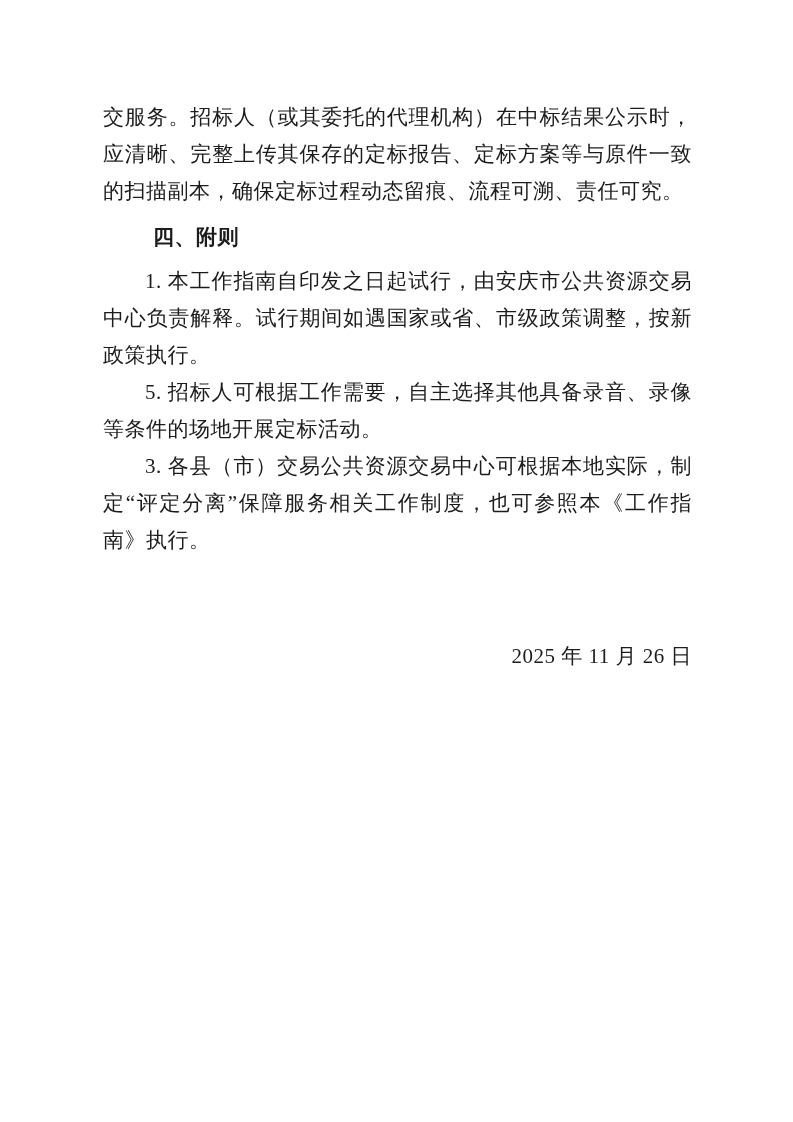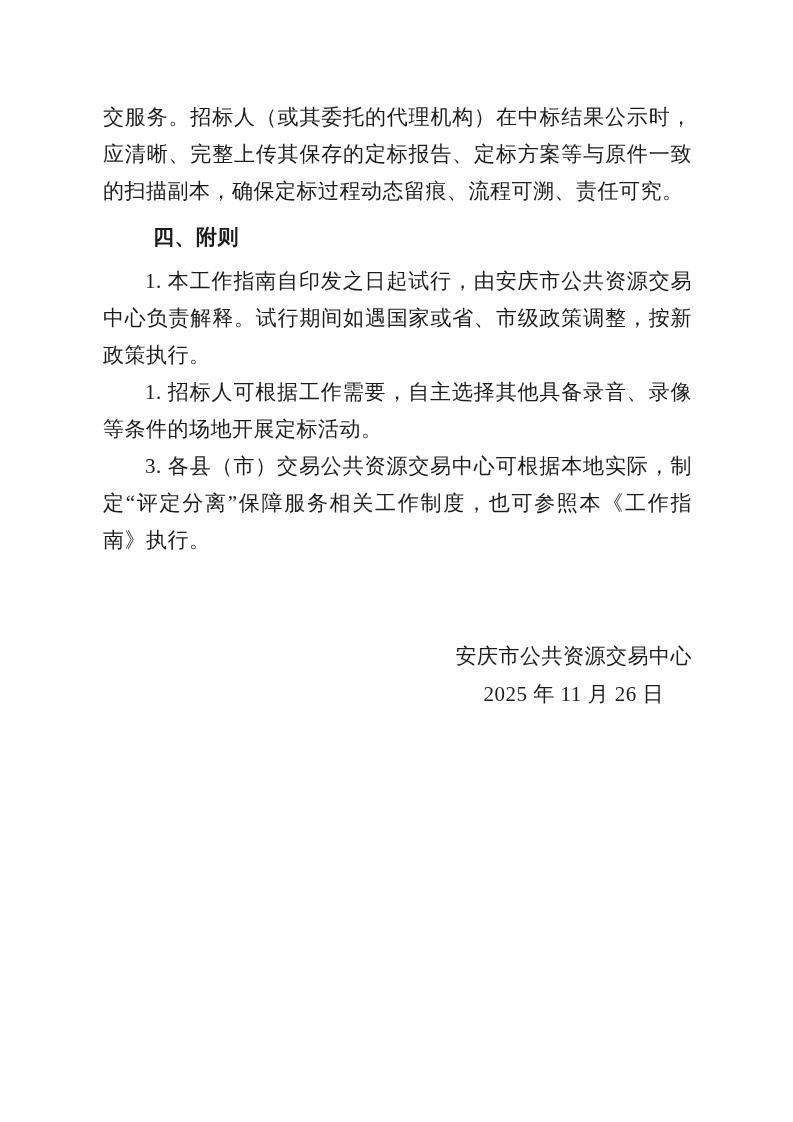--- a/index.html
+++ b/index.html
@@ -69,24 +69,23 @@
 <body>
 
 <div class="page">
   <div class="content">
     <p class="para no-indent">交服务。招标人（或其委托的代理机构）在中标结果公示时，应清晰、完整上传其保存的定标报告、定标方案等与原件一致的扫描副本，确保定标过程动态留痕、流程可溯、责任可究。</p>
 
     <h2 class="heading">四、附则</h2>
 
     <p class="para">1. 本工作指南自印发之日起试行，由安庆市公共资源交易中心负责解释。试行期间如遇国家或省、市级政策调整，按新政策执行。</p>
 
-    <p class="para">1. 招标人可根据工作需要，自主选择其他具备录音、录像等条件的场地开展定标活动。</p>
+    <p class="para">5. 招标人可根据工作需要，自主选择其他具备录音、录像等条件的场地开展定标活动。</p>
 
     <p class="para">3. 各县（市）交易公共资源交易中心可根据本地实际，制定“评定分离”保障服务相关工作制度，也可参照本《工作指南》执行。</p>
 
     <div class="signature">
-      <div class="signature-line">安庆市公共资源交易中心</div>
       <div class="signature-line">2025 年 11 月 26 日</div>
     </div>
   </div>
 
   <div class="page-number">-5-</div>
 </div>
 
 </body></html>

